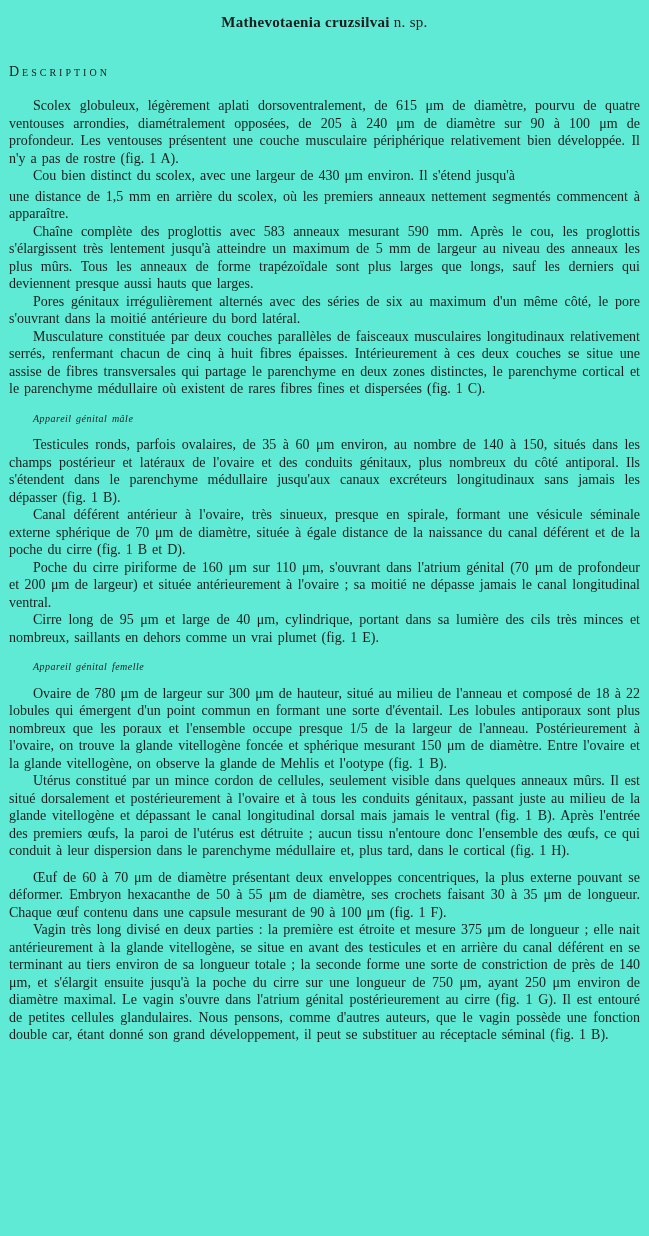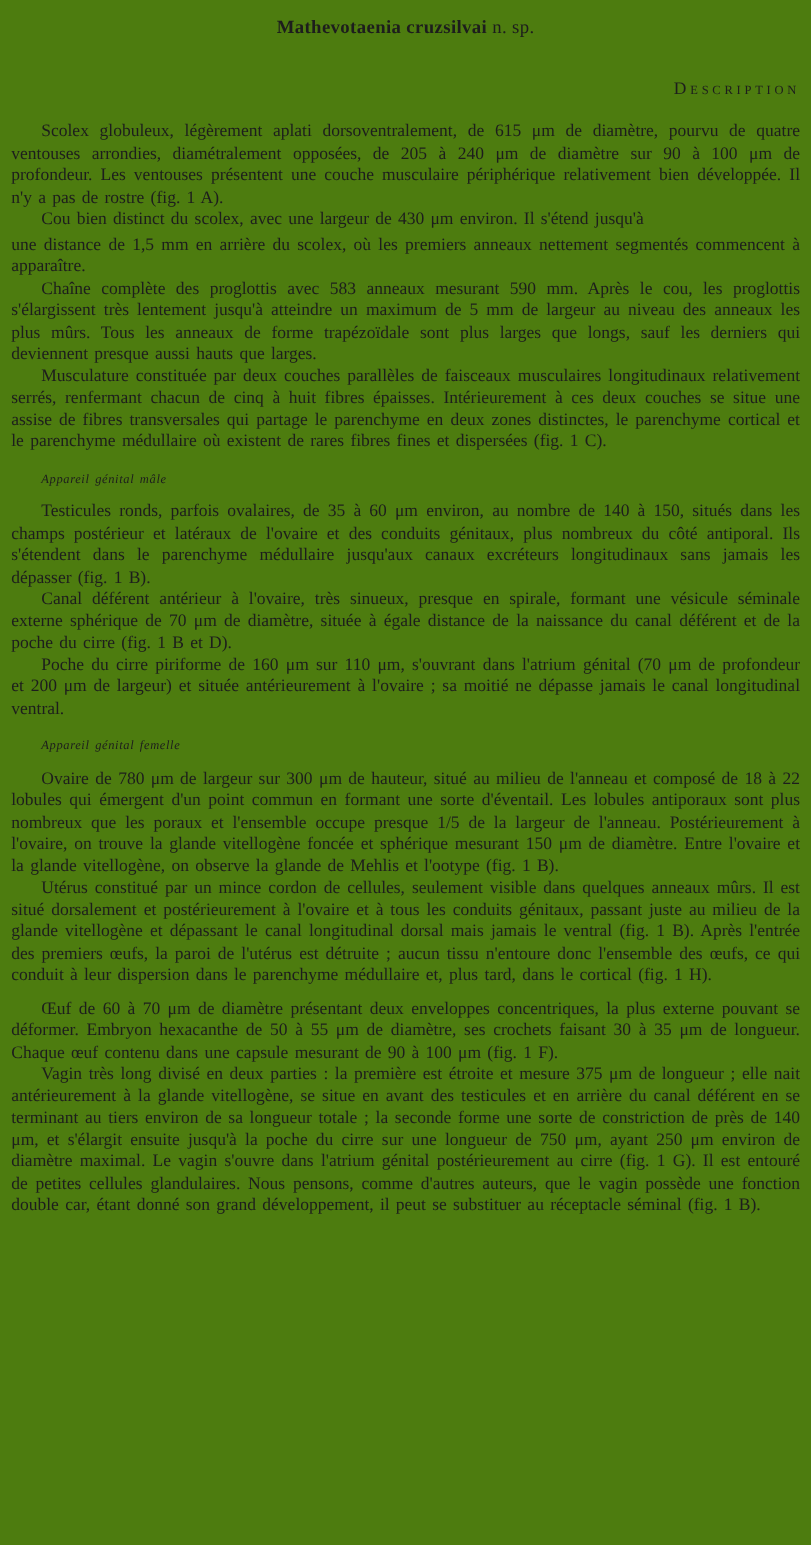--- a/index.html
+++ b/index.html
@@ -5,39 +5,39 @@
   html, body {
     margin: 0;
     padding: 0;
     background: #e9e9e7;
   }
   .page {
     position: relative;
     width: 649px;
     height: 1236px;
     margin: 0 auto;
-    background: #4d7c0f;
+    background: #5eead4;
     color: #1d1d1d;
     font-family: "Liberation Serif", "DejaVu Serif", serif;
     box-sizing: border-box;
     padding: 6px 9px 0 9px;
     overflow: hidden;
   }
   .species-title {
     text-align: center;
     font-size: 15px;
     font-weight: normal;
     margin: 8px 0 0 0;
     letter-spacing: 0.3px;
   }
   .species-title .species-name {
     font-weight: bold;
   }
   .section-heading {
-    text-align: right;
+    text-align: left;
     font-weight: normal;
     font-size: 14px;
     font-variant: small-caps;
     letter-spacing: 3px;
     margin: 33px 0 17px 0;
   }
   .body-text {
     font-size: 14px;
     line-height: 17.5px;
     text-align: justify;
@@ -77,33 +77,35 @@
   <div class="body-text">
 
     <p class="para">Scolex globuleux, légèrement aplati dorsoventralement, de 615 μm de diamètre, pourvu de quatre ventouses arrondies, diamétralement opposées, de 205 à 240 μm de diamètre sur 90 à 100 μm de profondeur. Les ventouses présentent une couche musculaire périphérique relativement bien développée. Il n'y a pas de rostre (fig. 1 A).</p>
 
     <p class="para">Cou bien distinct du scolex, avec une largeur de 430 μm environ. Il s'étend jusqu'à</p>
 
     <p class="para no-indent gap-top">une distance de 1,5 mm en arrière du scolex, où les premiers anneaux nettement segmentés commencent à apparaître.</p>
 
     <p class="para">Chaîne complète des proglottis avec 583 anneaux mesurant 590 mm. Après le cou, les proglottis s'élargissent très lentement jusqu'à atteindre un maximum de 5 mm de largeur au niveau des anneaux les plus mûrs. Tous les anneaux de forme trapézoïdale sont plus larges que longs, sauf les derniers qui deviennent presque aussi hauts que larges.</p>
 
+    <p class="para">Pores génitaux irrégulièrement alternés avec des séries de six au maximum d'un même côté, le pore s'ouvrant dans la moitié antérieure du bord latéral.</p>
 
 
     <p class="para">Musculature constituée par deux couches parallèles de faisceaux musculaires longitudinaux relativement serrés, renfermant chacun de cinq à huit fibres épaisses. Intérieurement à ces deux couches se situe une assise de fibres transversales qui partage le parenchyme en deux zones distinctes, le parenchyme cortical et le parenchyme médullaire où existent de rares fibres fines et dispersées (fig. 1 C).</p>
 
 
     <h3 class="subsection-heading">Appareil génital mâle</h3>
 
     <p class="para">Testicules ronds, parfois ovalaires, de 35 à 60 μm environ, au nombre de 140 à 150, situés dans les champs postérieur et latéraux de l'ovaire et des conduits génitaux, plus nombreux du côté antiporal. Ils s'étendent dans le parenchyme médullaire jusqu'aux canaux excréteurs longitudinaux sans jamais les dépasser (fig. 1 B).</p>
 
     <p class="para">Canal déférent antérieur à l'ovaire, très sinueux, presque en spirale, formant une vésicule séminale externe sphérique de 70 μm de diamètre, située à égale distance de la naissance du canal déférent et de la poche du cirre (fig. 1 B et D).</p>
 
     <p class="para">Poche du cirre piriforme de 160 μm sur 110 μm, s'ouvrant dans l'atrium génital (70 μm de profondeur et 200 μm de largeur) et située antérieurement à l'ovaire ; sa moitié ne dépasse jamais le canal longitudinal ventral.</p>
 
+    <p class="para">Cirre long de 95 μm et large de 40 μm, cylindrique, portant dans sa lumière des cils très minces et nombreux, saillants en dehors comme un vrai plumet (fig. 1 E).</p>
 
     <h3 class="subsection-heading">Appareil génital femelle</h3>
 
     <p class="para">Ovaire de 780 μm de largeur sur 300 μm de hauteur, situé au milieu de l'anneau et composé de 18 à 22 lobules qui émergent d'un point commun en formant une sorte d'éventail. Les lobules antiporaux sont plus nombreux que les poraux et l'ensemble occupe presque 1/5 de la largeur de l'anneau. Postérieurement à l'ovaire, on trouve la glande vitellogène foncée et sphérique mesurant 150 μm de diamètre. Entre l'ovaire et la glande vitellogène, on observe la glande de Mehlis et l'ootype (fig. 1 B).</p>
 
     <p class="para">Utérus constitué par un mince cordon de cellules, seulement visible dans quelques anneaux mûrs. Il est situé dorsalement et postérieurement à l'ovaire et à tous les conduits génitaux, passant juste au milieu de la glande vitellogène et dépassant le canal longitudinal dorsal mais jamais le ventral (fig. 1 B). Après l'entrée des premiers œufs, la paroi de l'utérus est détruite ; aucun tissu n'entoure donc l'ensemble des œufs, ce qui conduit à leur dispersion dans le parenchyme médullaire et, plus tard, dans le cortical (fig. 1 H).</p>
 
     <p class="para gap-top-sm">Œuf de 60 à 70 μm de diamètre présentant deux enveloppes concentriques, la plus externe pouvant se déformer. Embryon hexacanthe de 50 à 55 μm de diamètre, ses crochets faisant 30 à 35 μm de longueur. Chaque œuf contenu dans une capsule mesurant de 90 à 100 μm (fig. 1 F).</p>
 
     <p class="para">Vagin très long divisé en deux parties : la première est étroite et mesure 375 μm de longueur ; elle nait antérieurement à la glande vitellogène, se situe en avant des testicules et en arrière du canal déférent en se terminant au tiers environ de sa longueur totale ; la seconde forme une sorte de constriction de près de 140 μm, et s'élargit ensuite jusqu'à la poche du cirre sur une longueur de 750 μm, ayant 250 μm environ de diamètre maximal. Le vagin s'ouvre dans l'atrium génital postérieurement au cirre (fig. 1 G). Il est entouré de petites cellules glandulaires. Nous pensons, comme d'autres auteurs, que le vagin possède une fonction double car, étant donné son grand développement, il peut se substituer au réceptacle séminal (fig. 1 B).</p>

